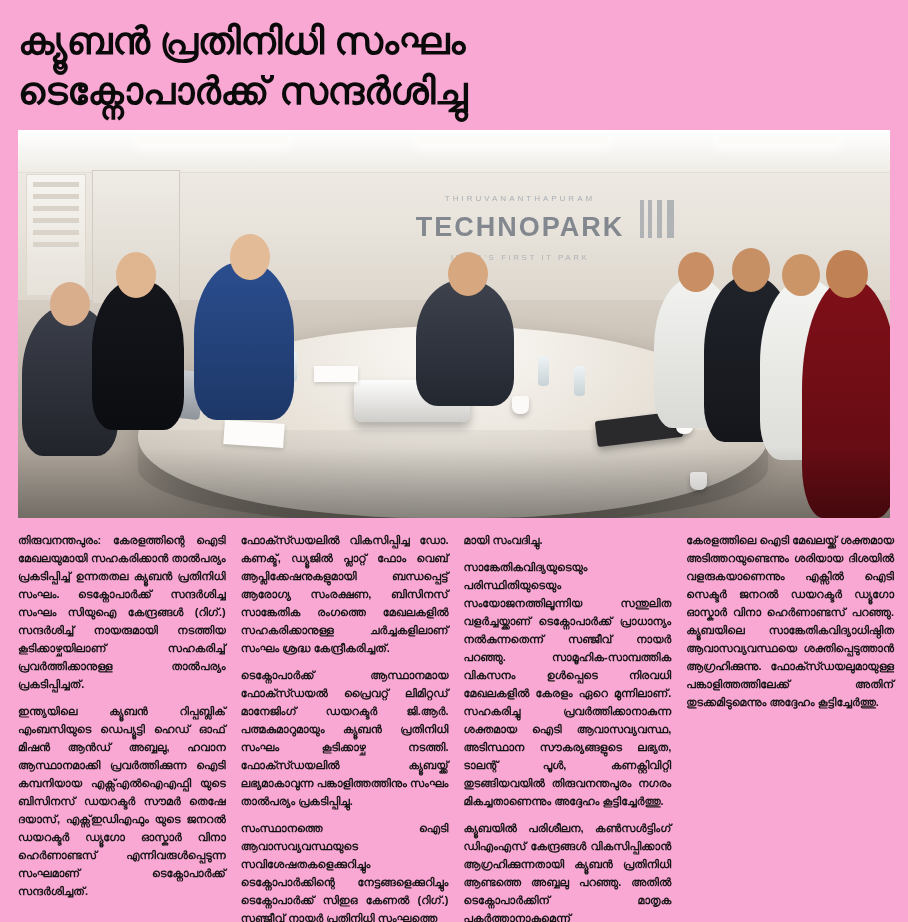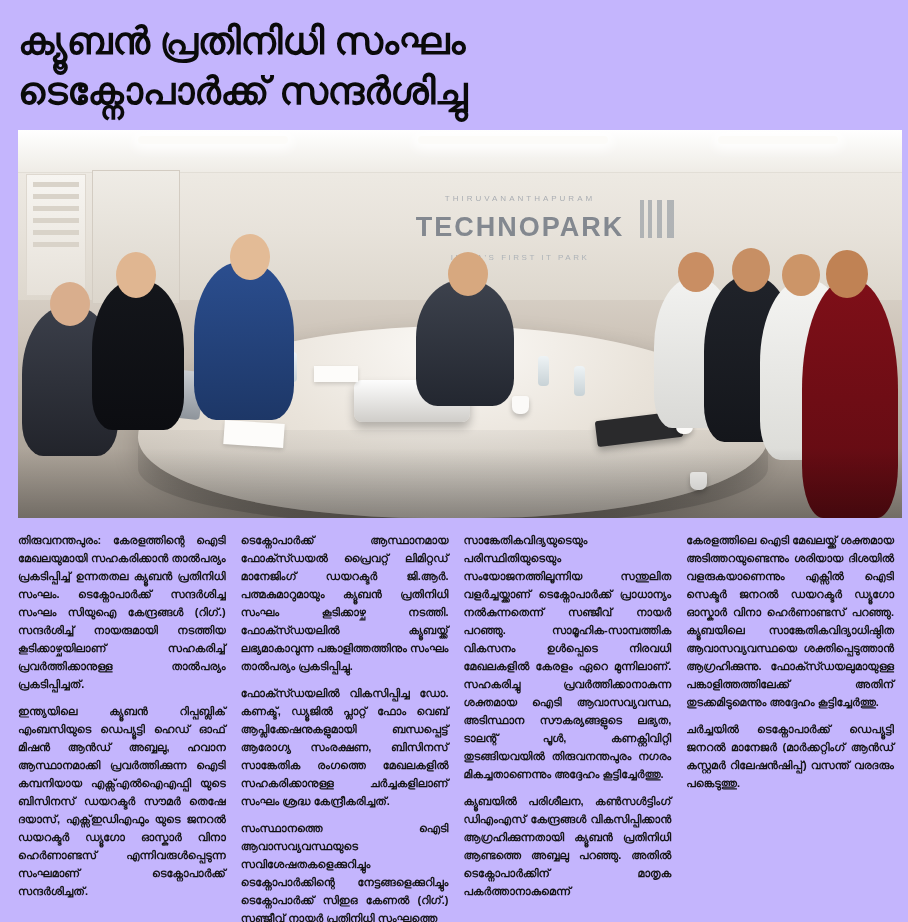--- a/index.html
+++ b/index.html
@@ -11,21 +11,21 @@
     width: 908px;
     height: 922px;
     overflow: hidden;
     font-family: "Liberation Sans", sans-serif;
     color: #111;
   }
   .page {
     position: relative;
     width: 908px;
     height: 922px;
-    background: #c4b5fd;
+    background: #f9a8d4;
     box-sizing: border-box;
     padding: 10px 14px 6px 14px;
   }
 
   
   .headline {
     font-family: "Liberation Sans", sans-serif;
     font-weight: bold;
     font-size: 38px;
     line-height: 1.32;
@@ -46,21 +46,20 @@
   .subhead .sh-line { display: block; }
 
   
   .photo-wrap {
     position: relative;
     margin: 14px 0 0 4px;
     width: 872px;
     height: 388px;
     overflow: hidden;
     background: #6d7680;
-    padding-left: 12px;
   }
   .photo {
     position: absolute;
     inset: 0;
     background:
       linear-gradient(180deg, rgba(0,0,0,0.18) 0%, rgba(0,0,0,0.02) 22%, rgba(0,0,0,0.0) 45%),
       linear-gradient(180deg, #e9e4dd 0%, #ddd6cd 34%, #cfc6bb 52%, #b9b0a5 70%, #9e968c 100%);
   }
   
   .wall {
@@ -237,29 +236,29 @@
   </div>
 
   <div class="columns">
 
     <div class="col">
       <p>തിരുവനന്തപുരം: കേരളത്തിന്റെ ഐടി മേഖലയുമായി സഹകരിക്കാൻ താൽപര്യം പ്രകടിപ്പിച്ച് ഉന്നതതല ക്യൂബൻ പ്രതിനിധി സംഘം. ടെക്നോപാർക്ക് സന്ദർശിച്ച സംഘം സിയുഐ കേന്ദ്രങ്ങൾ (റിഗ്.) സന്ദർശിച്ച് നായരുമായി നടത്തിയ കൂടിക്കാഴ്ചയിലാണ് സഹകരിച്ച് പ്രവർത്തിക്കാനുള്ള താൽപര്യം പ്രകടിപ്പിച്ചത്.</p>
       <p>ഇന്ത്യയിലെ ക്യൂബൻ റിപ്പബ്ലിക് എംബസിയുടെ ഡെപ്യൂട്ടി ഹെഡ് ഓഫ് മിഷൻ ആൻഡ് അബ്ബലു, ഹവാന ആസ്ഥാനമാക്കി പ്രവർത്തിക്കുന്ന ഐടി കമ്പനിയായ എക്സ്എൽഐഎഫ്പി യുടെ ബിസിനസ് ഡയറക്ടർ സൗമർ തെഷേ ദയാസ്, എക്സ്ഇഡിഎഫും യുടെ ജനറൽ ഡയറക്ടർ ഡ്യൂഗോ ഓസ്കാർ വിനാ ഹെർണാണ്ടസ് എന്നിവരുൾപ്പെടുന്ന സംഘമാണ് ടെക്നോപാർക്ക് സന്ദർശിച്ചത്.</p>
     </div>
 
     <div class="col">
+      <p>ഫോക്സ്ഡയലിൽ വികസിപ്പിച്ച ഡോ. കണക്ട്, ഡ്യൂജിൽ പ്ലാറ്റ് ഫോം വെബ് ആപ്ലിക്കേഷനുകളുമായി ബന്ധപ്പെട്ട് ആരോഗ്യ സംരക്ഷണ, ബിസിനസ് സാങ്കേതിക രംഗത്തെ മേഖലകളിൽ സഹകരിക്കാനുള്ള ചർച്ചകളിലാണ് സംഘം ശ്രദ്ധ കേന്ദ്രീകരിച്ചത്.</p>
       <p>ടെക്നോപാർക്ക് ആസ്ഥാനമായ ഫോക്സ്ഡയൽ പ്രൈവറ്റ് ലിമിറ്റഡ് മാനേജിംഗ് ഡയറക്ടർ ജി.ആർ. പത്മകുമാറുമായും ക്യൂബൻ പ്രതിനിധി സംഘം കൂടിക്കാഴ്ച നടത്തി. ഫോക്സ്ഡയലിൽ ക്യൂബയ്ക്ക് ലഭ്യമാകാവുന്ന പങ്കാളിത്തത്തിനും സംഘം താൽപര്യം പ്രകടിപ്പിച്ചു.</p>
-      <p>ഫോക്സ്ഡയലിൽ വികസിപ്പിച്ച ഡോ. കണക്ട്, ഡ്യൂജിൽ പ്ലാറ്റ് ഫോം വെബ് ആപ്ലിക്കേഷനുകളുമായി ബന്ധപ്പെട്ട് ആരോഗ്യ സംരക്ഷണ, ബിസിനസ് സാങ്കേതിക രംഗത്തെ മേഖലകളിൽ സഹകരിക്കാനുള്ള ചർച്ചകളിലാണ് സംഘം ശ്രദ്ധ കേന്ദ്രീകരിച്ചത്.</p>
       <p>സംസ്ഥാനത്തെ ഐടി ആവാസവ്യവസ്ഥയുടെ സവിശേഷതകളെക്കുറിച്ചും ടെക്നോപാർക്കിന്റെ നേട്ടങ്ങളെക്കുറിച്ചും ടെക്നോപാർക്ക് സിഇഒ കേണൽ (റിഗ്.) സഞ്ജീവ് നായർ പ്രതിനിധി സംഘത്തെ</p>
     </div>
 
     <div class="col">
+      <p>മായി സംവദിച്ചു.</p>
       <p>സാങ്കേതികവിദ്യയുടെയും പരിസ്ഥിതിയുടെയും സംയോജനത്തിലൂന്നിയ സന്തുലിത വളർച്ചയ്ക്കാണ് ടെക്നോപാർക്ക് പ്രാധാന്യം നൽകുന്നതെന്ന് സഞ്ജീവ് നായർ പറഞ്ഞു. സാമൂഹിക-സാമ്പത്തിക വികസനം ഉൾപ്പെടെ നിരവധി മേഖലകളിൽ കേരളം ഏറെ മുന്നിലാണ്. സഹകരിച്ചു പ്രവർത്തിക്കാനാകുന്ന ശക്തമായ ഐടി ആവാസവ്യവസ്ഥ, അടിസ്ഥാന സൗകര്യങ്ങളുടെ ലഭ്യത, ടാലന്റ് പൂൾ, കണക്റ്റിവിറ്റി തുടങ്ങിയവയിൽ തിരുവനന്തപുരം നഗരം മികച്ചതാണെന്നും അദ്ദേഹം കൂട്ടിച്ചേർത്തു.</p>
       <p>ക്യൂബയിൽ പരിശീലന, കൺസൾട്ടിംഗ് ഡിഎംഎസ് കേന്ദ്രങ്ങൾ വികസിപ്പിക്കാൻ ആഗ്രഹിക്കുന്നതായി ക്യൂബൻ പ്രതിനിധി ആണ്ടത്തെ അബ്ബലു പറഞ്ഞു. അതിൽ ടെക്നോപാർക്കിന് മാതൃക പകർത്താനാകുമെന്ന്</p>
     </div>
 
     <div class="col">
       <p>കേരളത്തിലെ ഐടി മേഖലയ്ക്ക് ശക്തമായ അടിത്തറയുണ്ടെന്നും ശരിയായ ദിശയിൽ വളരുകയാണെന്നും എക്സിൽ ഐടി സെക്ടർ ജനറൽ ഡയറക്ടർ ഡ്യൂഗോ ഓസ്കാർ വിനാ ഹെർണാണ്ടസ് പറഞ്ഞു. ക്യൂബയിലെ സാങ്കേതികവിദ്യാധിഷ്ഠിത ആവാസവ്യവസ്ഥയെ ശക്തിപ്പെടുത്താൻ ആഗ്രഹിക്കുന്നു. ഫോക്സ്ഡയലുമായുള്ള പങ്കാളിത്തത്തിലേക്ക് അതിന് തുടക്കമിടുമെന്നും അദ്ദേഹം കൂട്ടിച്ചേർത്തു.</p>
-      <p>ചർച്ചയിൽ ടെക്നോപാർക്ക് ഡെപ്യൂട്ടി ജനറൽ മാനേജർ (മാർക്കറ്റിംഗ് ആൻഡ് കസ്റ്റമർ റിലേഷൻഷിപ്പ്) വസന്ത് വരദരും പങ്കെടുത്തു.</p>
     </div>
 
   </div>
 </div>
 
 </body></html>

